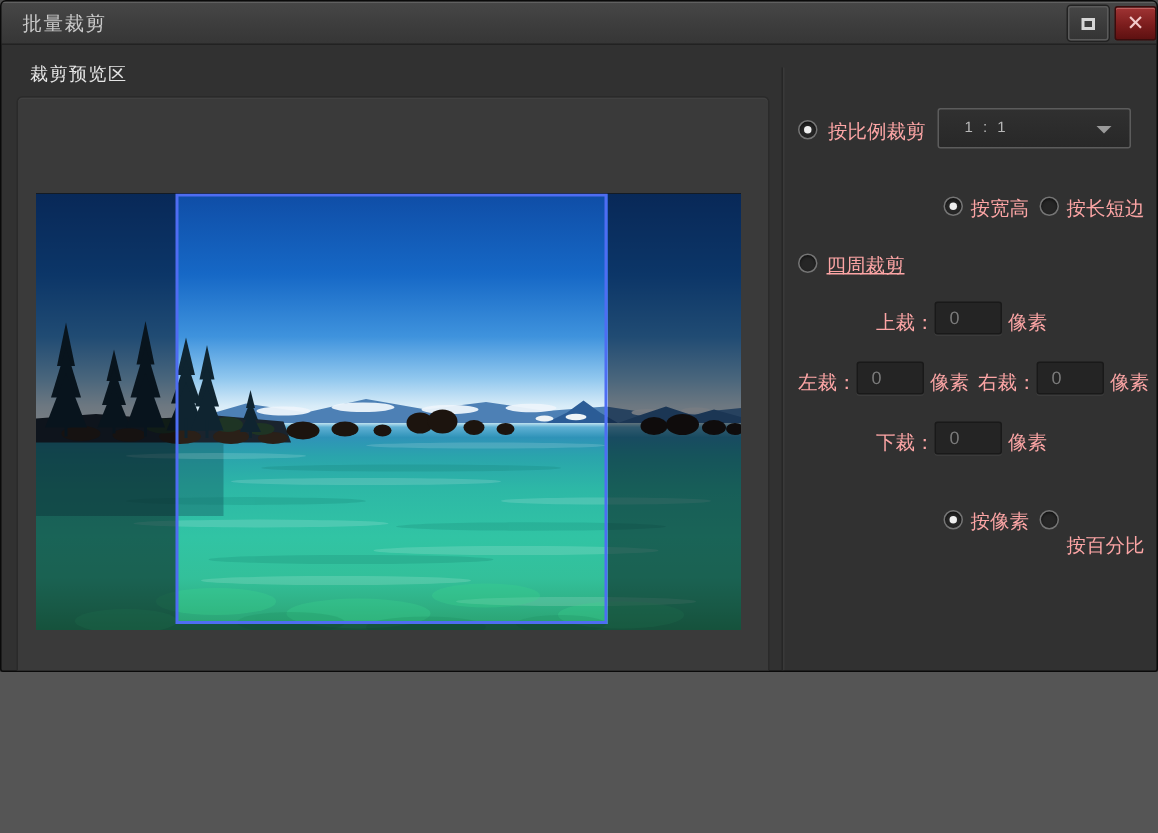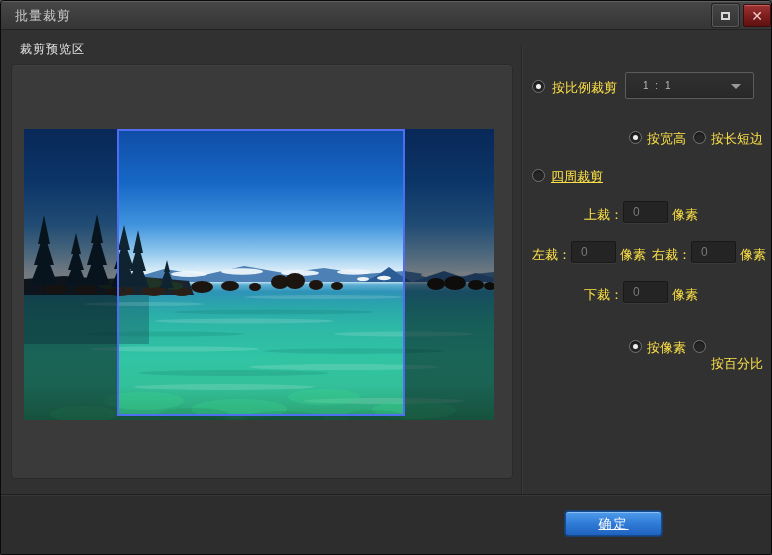--- a/index.html
+++ b/index.html
@@ -1,19 +1,19 @@
 <!DOCTYPE html>
 <html><head>
 <meta charset="utf-8">
 <style>
   html,body{margin:0;padding:0;background:#555;}
   *{box-sizing:border-box;}
   body{font-family:"Liberation Sans","DejaVu Sans",sans-serif;}
   .window{
-    position:relative;width:772px;height:555px;background:#313131;
+    position:relative;width:772px;height:448px;background:#313131;
     border:1px solid #0a0a0a;border-radius:4px 4px 2px 2px;overflow:hidden;
     box-shadow:0 8px 30px rgba(0,0,0,.6);
   }
   
   .titlebar{
     position:absolute;left:0;top:0;right:0;height:29px;
     background:linear-gradient(180deg,#474747 0%,#3d3d3d 55%,#363636 100%);
     border-bottom:1px solid #222;
   }
   .titlebar::before{content:"";position:absolute;left:0;right:0;top:0;height:1px;background:rgba(255,255,255,.14);}
@@ -49,21 +49,21 @@
     overflow:hidden;background:#000;
   }
   .photo svg{position:absolute;left:0;top:0;}
   .crop-box{
     position:absolute;left:93px;top:0;width:288px;height:287px;
     border:2px solid #4e6df2;
     box-shadow:0 0 0 1200px rgba(2,4,10,.5);
   }
   .divider{position:absolute;left:520px;top:44px;width:1px;height:449px;background:#262626;box-shadow:1px 0 0 rgba(255,255,255,.04);}
   
-  .ctl{position:absolute;font-size:13px;color:#fde047;white-space:nowrap;}
+  .ctl{position:absolute;font-size:13px;color:#fca5a5;white-space:nowrap;}
   .radio{
     position:absolute;width:13px;height:13px;border-radius:50%;
     background:#262626;border:1px solid #757575;
     box-shadow:inset 0 1px 2px rgba(0,0,0,.6);
   }
   .radio.checked::after{
     content:"";position:absolute;left:3px;top:3px;width:5px;height:5px;
     border-radius:50%;background:#efefef;
   }
   .dropdown{

